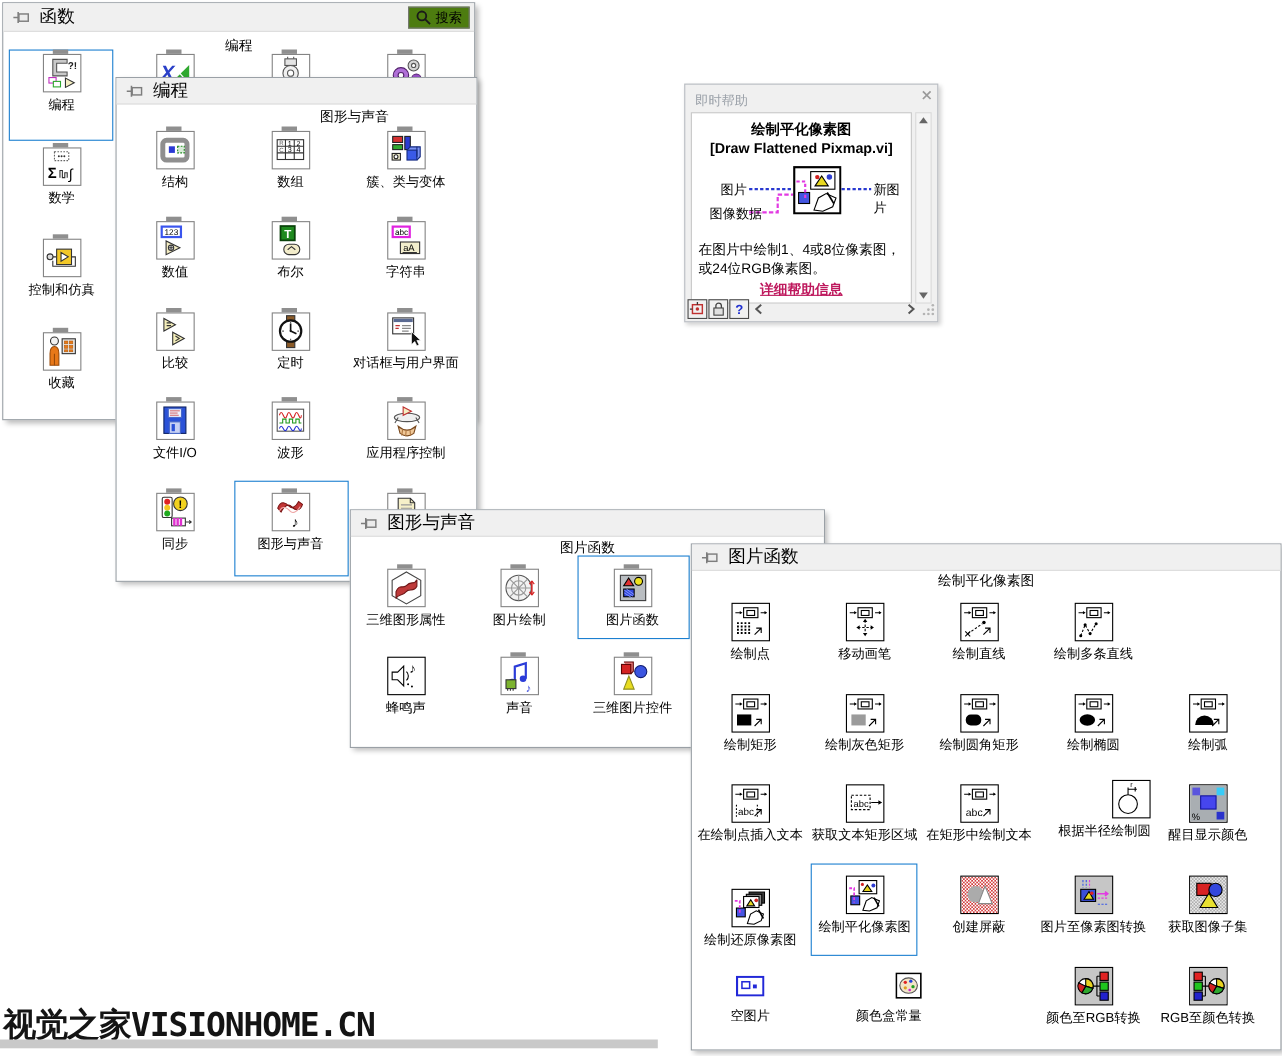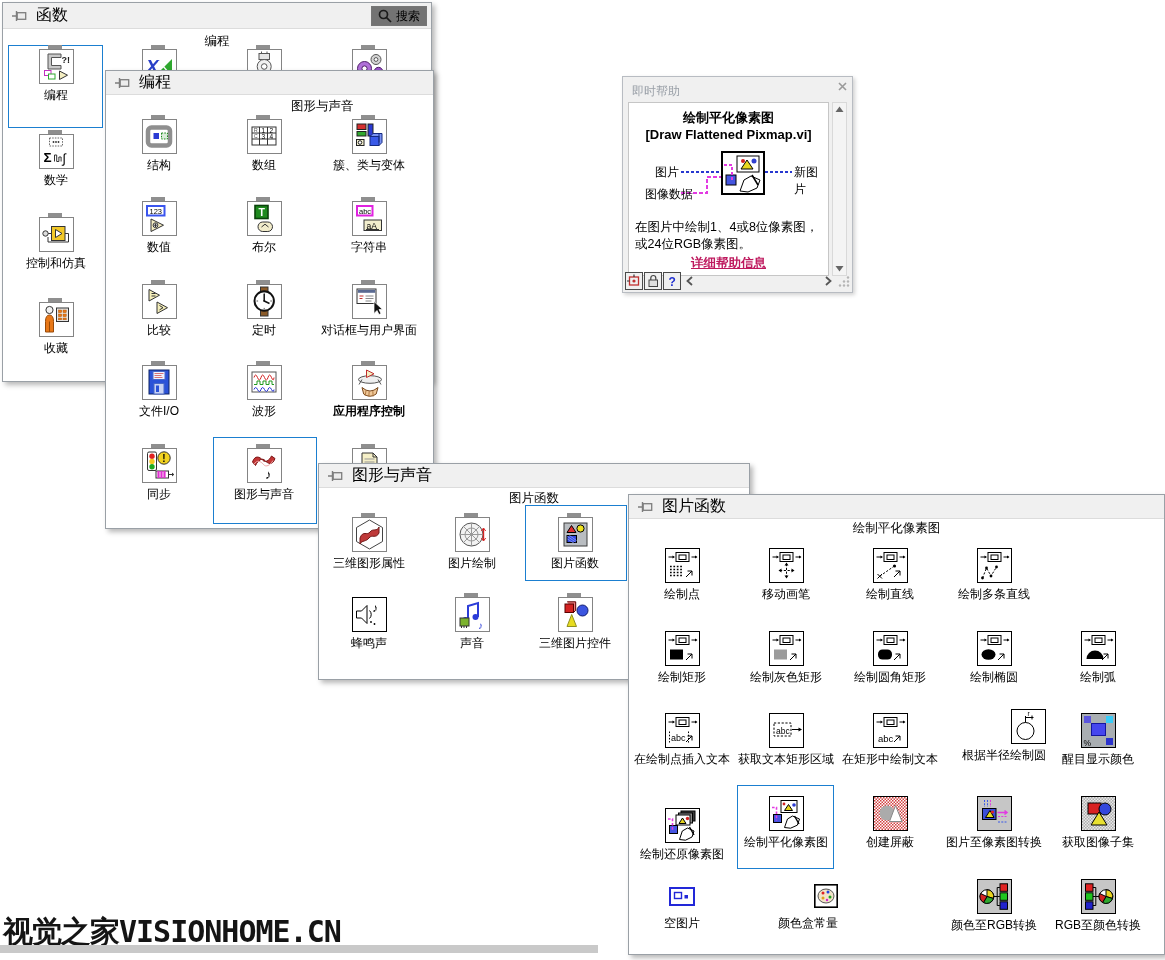--- a/index.html
+++ b/index.html
@@ -5,21 +5,21 @@
   html,body{margin:0;padding:0;}
   body{width:1165px;height:960px;position:relative;background:#fff;overflow:hidden;
        font-family:"Liberation Sans","DejaVu Sans",sans-serif;color:#000;}
   .win{position:absolute;background:#fff;border:1px solid #9aa0a6;box-shadow:3px 3px 5px rgba(0,0,0,.28);}
   .tbar{position:absolute;left:0;top:0;right:0;height:24px;background:#f0f0f0;border-bottom:1px solid #dcdcdc;
         display:flex;align-items:center;gap:9px;padding:0 9px;box-sizing:border-box;}
   .tbar.tall{height:26px;}
   .ttl{font-size:16px;}
   .pinw{width:15px;height:12px;display:inline-block;}
   .search{position:absolute;right:4px;top:3px;height:20px;display:flex;align-items:center;gap:4px;
-          background:#737373;border:1px solid #767676;font-size:12px;padding:0 6px;cursor:pointer;
+          background:#4d7c0f;border:1px solid #767676;font-size:12px;padding:0 6px;cursor:pointer;
           font-family:inherit;}
   .hdr{position:absolute;font-size:12.5px;white-space:nowrap;}
   .hdr.cen{left:0;right:0;text-align:center;white-space:normal;}
   .cell{position:absolute;width:104px;display:flex;flex-direction:column;align-items:center;}
   .lbl{margin-top:4px;font-size:12px;line-height:15px;text-align:center;max-width:102px;}
   .icw{position:relative;width:33px;height:33px;background:#fff;flex:none;}
   .icw.sub{border:1px solid #848484;}
   .icw.sub::before{content:"";position:absolute;top:-5px;left:8px;width:14px;height:4px;background:#8f8f8f;}
   .icw.vi{border:1px solid #000;}
   .icw.raw{border:none;background:none;width:auto;height:auto;}
@@ -302,21 +302,21 @@
     <span class="icw sub">
         <svg width="33" height="33" viewBox="0 0 33 33">
           <rect x="4" y="6" width="24" height="20" fill="#fff" stroke="#555"></rect>
           <path d="M6,11.5 q1.5,-5 3.5,0 t3.5,0 t3.5,0 t3.5,0 t3.5,0 t2.5,0" fill="none" stroke="#d42222"></path>
           <path d="M6,18.5 h3 v-3.5 h3 v3.5 h3 v-3.5 h3 v3.5 h3 v-3.5 h3 v3.5 h2" fill="none" stroke="#1f9a1f"></path>
           <path d="M6,23.5 q1.5,-4 3.5,0 t3.5,0 t3.5,0 t3.5,0 t3.5,0 t2.5,0" fill="none" stroke="#2533d4"></path>
         </svg>
       </span>
     <span class="lbl">波形</span>
   </div>
-  <div class="cell" style="left:211px;top:294px;font-weight:bold;">
+  <div class="cell" style="left:211px;top:294px;">
     <span class="icw sub">
         <svg width="33" height="33" viewBox="0 0 33 33">
           <ellipse cx="17" cy="13.5" rx="11.5" ry="3.8" fill="#efefef" stroke="#555"></ellipse>
           <polygon points="13.5,11.5 13.5,4 21,7.8" fill="#f4eec2" stroke="#c03030"></polygon>
           <path d="M9,13.5 l-3,5 M25,13.5 l3,5" stroke="#555"></path>
           <path d="M9,21.5 q8,7 16,0 l-1.8,6.5 q-6,4.5 -12.5,0 z" fill="#f0c898" stroke="#7a4a20"></path>
           <path d="M13,24.5 l-0.8,5.5 m4,-4.8 l-0.4,5.4 m4,-5.4 l0.4,5.2" stroke="#b07840" fill="none"></path>
         </svg>
       </span>
     <span class="lbl">应用程序控制</span>

